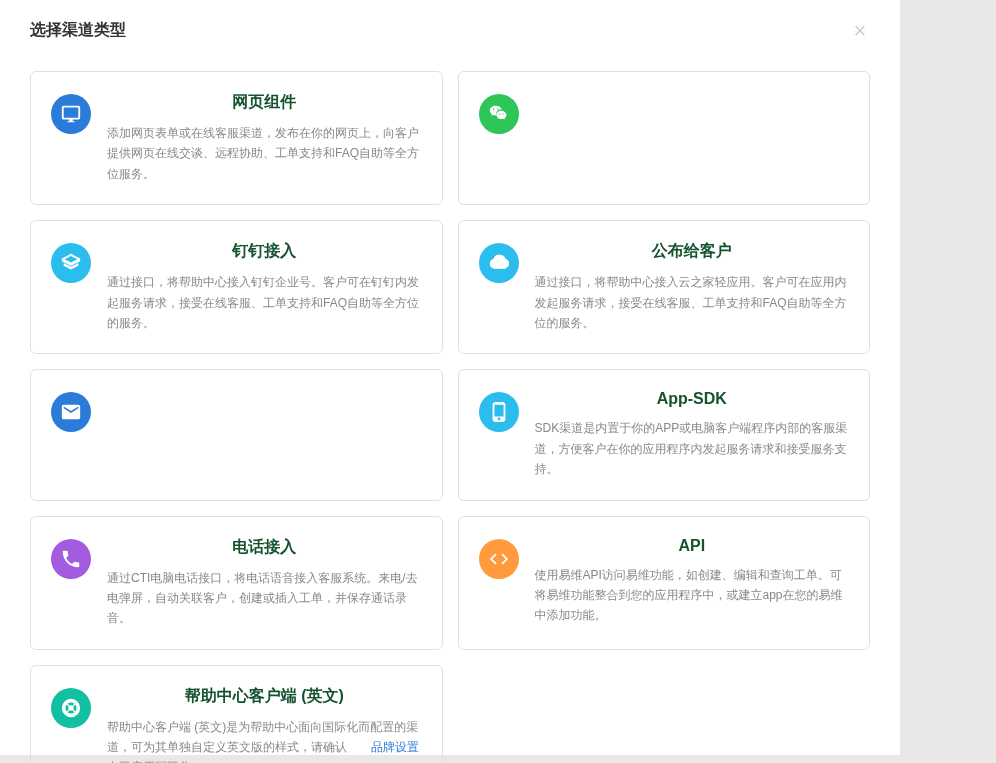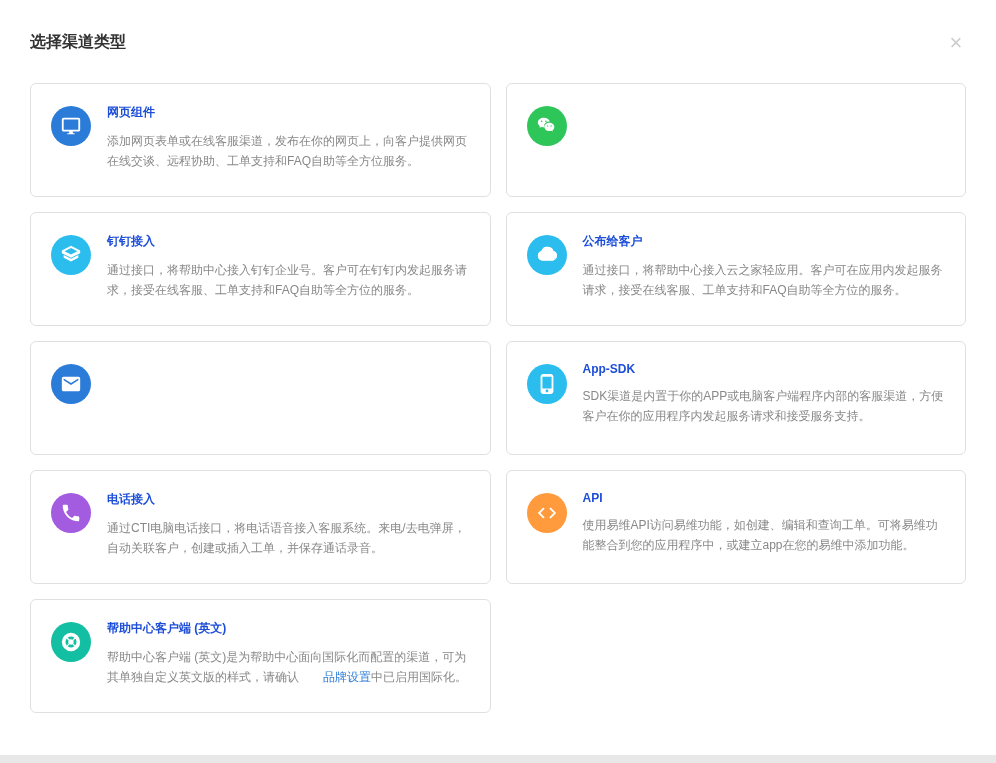--- a/index.html
+++ b/index.html
@@ -9,24 +9,24 @@
     }
     body {
       font-family: -apple-system, BlinkMacSystemFont, "Segoe UI", "PingFang SC", "Hiragino Sans GB", "Microsoft YaHei", sans-serif;
       background: #e8e8e8;
       width: 996px;
       height: 763px;
       overflow: hidden;
     }
     .dialog {
       background: #fff;
-      width: 996px;
+      width: 900px;
       height: 755px;
       position: relative;
-      padding: 32px 30px;
+      padding: 20px 30px;
     }
     .dialog-header {
       display: flex;
       justify-content: space-between;
       align-items: center;
       margin-bottom: 30px;
     }
     .dialog-title {
       font-size: 16px;
       font-weight: 600;
@@ -70,24 +70,25 @@
     .channel-icon svg {
       width: 22px;
       height: 22px;
       fill: #fff;
     }
     .channel-content {
       flex: 1;
       min-width: 0;
     }
     .channel-title {
-      font-size: 12px;
+      font-size: 16px;
       font-weight: 600;
-      color: #1d4ed8;
+      color: #14532d;
       margin-bottom: 10px;
+      text-align: center;
     }
     .channel-desc {
       font-size: 12px;
       color: #888;
       line-height: 1.7;
     }
     .inline-link {
       color: #2b7cd9;
       margin-left: 24px;
     }

